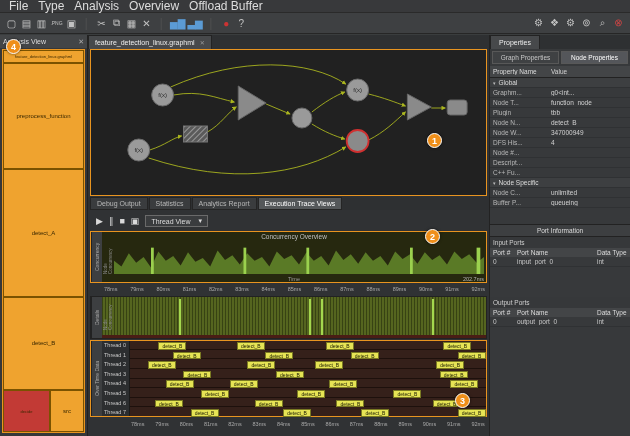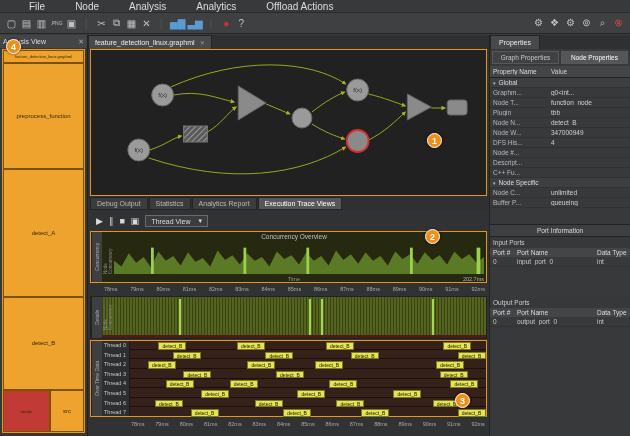--- a/index.html
+++ b/index.html
@@ -5,21 +5,21 @@
   * { box-sizing: border-box; margin: 0; padding: 0; }
   html,body { width: 630px; height: 436px; overflow: hidden; }
   body {
     font-family: "Liberation Sans", sans-serif;
     background: #3a3d3e; color: #cccccc; position: relative; font-size: 7px;
   }
   
   .menubar { height: 13px; background: #38393b; border-bottom: 1px solid #2a2a2a;
     display: flex; align-items: center; padding: 0 4px; }
   .menu-items { display: flex; }
-  .menu-item { padding: 0 5px; font-size: 10px; color: #ddd; cursor: default; margin-left: 20px; }
+  .menu-item { padding: 0 5px; font-size: 12px; color: #ddd; cursor: default; }
   .toolbar { height: 21px; background: #3e4042; border-bottom: 1px solid #262626;
     display: flex; align-items: center; padding: 0 5px; }
   .tb-group { display: flex; align-items: center; gap: 2px; }
   .tb-icon { min-width: 13px; text-align: center; font-size: 10px; color: #c2c2c2; cursor: default; }
   .tb-right { margin-left: auto; display: flex; gap: 3px; }
   
   .left-panel { position: absolute; left: 0; top: 35px; width: 88px; bottom: 0;
     background: #353739; border-right: 1px solid #222; }
   .panel-header { height: 13px; background: #434547; display: flex; align-items: center;
     justify-content: space-between; padding: 0 3px; font-size: 7px; color: #ddd; }
@@ -118,24 +118,24 @@
     display: flex; align-items: center; justify-content: center; z-index: 20;
     box-shadow: 0 0 3px rgba(0,0,0,.6); }
 </style>
 </head>
 <body>
 
 <div class="menubar">
   <div class="menu-items">
 
   <span class="menu-item">File</span>
-      <span class="menu-item">Node</span>
+      <span class="menu-item">Type</span>
       <span class="menu-item">Analysis</span>
-      <span class="menu-item">Analytics</span>
-      <span class="menu-item">Offload Actions</span>
+      <span class="menu-item">Overview</span>
+      <span class="menu-item">Offload Buffer</span>
     </div>
 </div>
 
 <div class="toolbar">
   <div class="tb-group">
 
   <span class="tb-icon">▢</span>
       <span class="tb-icon">▤</span>
       <span class="tb-icon">▥</span>
       <span class="tb-icon" style="font-size: 5px;">.PNG</span>

